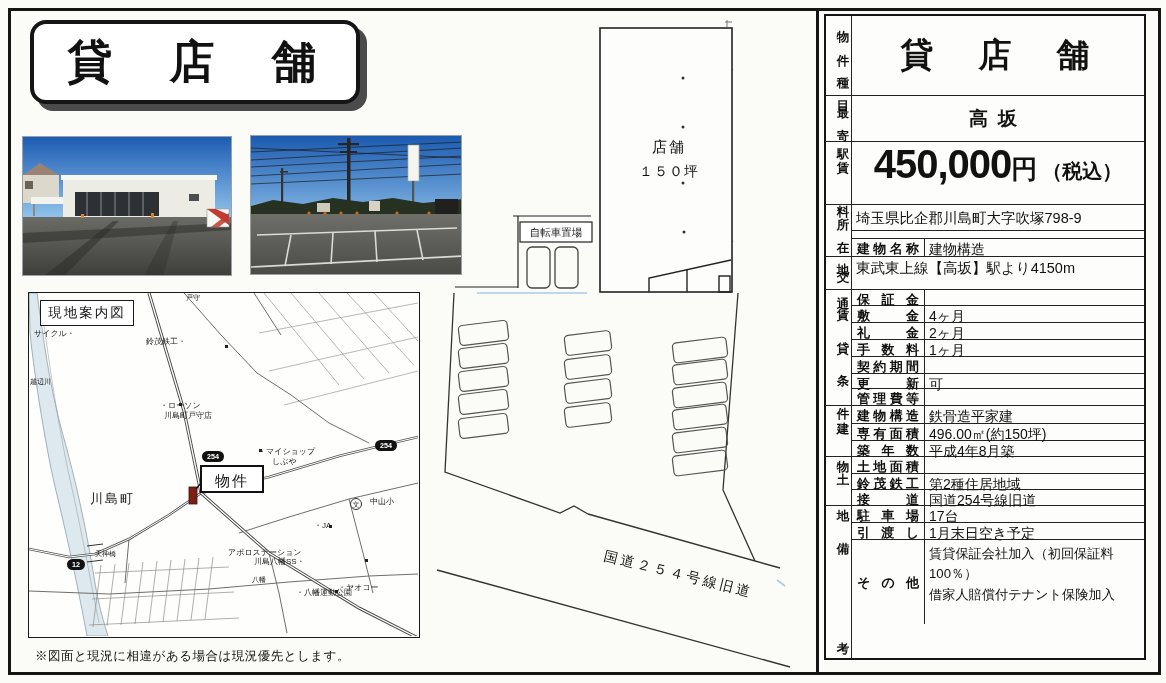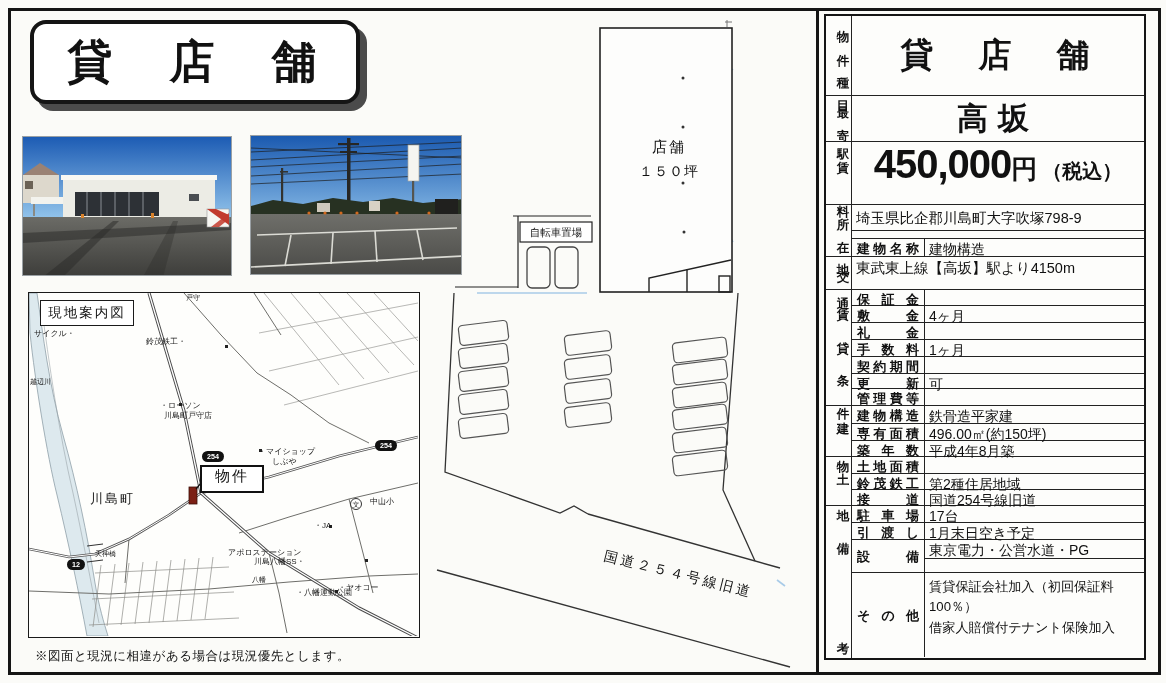--- a/index.html
+++ b/index.html
@@ -36,21 +36,21 @@
   .map-box { left:28px; top:292px; width:392px; height:346px; background:#fefefc; border:1.5px solid #1a1a1a; }
   .map-title {
     left:40px; top:300px; width:94px; height:26px; background:#fff; border:1.5px solid #1a1a1a;
     display:flex; align-items:center; justify-content:center; font-size:13.5px; letter-spacing:2px;
   }
   .maplabel { position:absolute; font-size:8px; line-height:1.1; white-space:nowrap; color:#1a1a1a; }
   .maplabel.big { font-size:13px; letter-spacing:2px; }
   .maplabel.tiny { font-size:7px; }
   .callout {
     left:200px; top:465px; width:64px; height:28px; background:#fff; border:2px solid #111;
-    display:flex; align-items:flex-start; justify-content:center; font-size:15px; letter-spacing:2px;
+    display:flex; align-items:flex-end; justify-content:center; font-size:15px; letter-spacing:2px;
   }
 
   .footnote { left:35px; top:648px; font-size:12.5px; letter-spacing:0.5px; }
 
   
   .plan { left:425px; top:8px; width:392px; height:667px; }
 
   
   .spec-table {
     left:824px; top:14px; width:322px; height:646px;
@@ -69,21 +69,21 @@
   .row { display:flex; border-bottom:1px solid #222; }
   .row:last-child { border-bottom:none; }
   .klabel {
     width:73px; border-right:1px solid #222; font-size:13px; font-weight:600;
     padding:1px 5px 0; text-align:justify; text-align-last:justify;
   }
   .kcenter { display:flex; flex-direction:column; justify-content:center; }
   .val { flex:1; padding:2px 4px 0; font-size:14px; white-space:nowrap; }
   .bigval { flex:1; display:flex; align-items:center; justify-content:center; }
   .head-type  { font-size:33px; font-weight:900; letter-spacing:6px; }
-  .head-station { font-size:31px; font-weight:900; letter-spacing:10px; }
+  .head-station { font-size:19px; font-weight:900; letter-spacing:10px; }
   .rentline { display:flex; align-items:baseline; justify-content:center; }
   .rent-amount { font-size:40px; font-weight:800; letter-spacing:-1px; }
   .rent-unit { font-size:26px; font-weight:800; }
   .rent-tax { font-size:20px; font-weight:700; margin-left:5px; }
   .other-lines { flex:1; padding:4px 4px 0; font-size:13.2px; line-height:1.55; }
 </style>
 </head>
 <body>
 
 <div class="abs outer-frame"></div>
@@ -418,20 +418,21 @@
       <div class="row" style="height:16px">
           <div class="klabel">保証金</div>
           <div class="val"></div>
         </div>
       <div class="row" style="height:17px">
           <div class="klabel">敷金</div>
           <div class="val">4ヶ月</div>
         </div>
       <div class="row" style="height:17px">
           <div class="klabel">礼金</div>
+          <div class="val">2ヶ月</div>
         </div>
       <div class="row" style="height:17px">
           <div class="klabel">手数料</div>
           <div class="val">1ヶ月</div>
         </div>
       <div class="row" style="height:17px">
           <div class="klabel">契約期間</div>
         </div>
       <div class="row" style="height:15px">
           <div class="klabel">更新</div>
@@ -484,29 +485,20 @@
     <div class="vlabel" style="padding:26px 0">備考</div>
     <div class="rows">
       <div class="row" style="height:17px">
           <div class="klabel">駐車場</div>
           <div class="val">17台</div>
         </div>
       <div class="row" style="height:17px">
           <div class="klabel">引渡し</div>
           <div class="val">1月末日空き予定</div>
         </div>
-      <div class="row" style="height:33px">
-        <div class="klabel kcenter">設備</div>
-        <div class="rows">
-          <div class="row" style="height:19px">
-              <div class="val">東京電力・公営水道・PG</div>
-            </div>
-          <div class="row" style="height:13px"></div>
-        </div>
-      </div>
       <div class="row" style="height:84px">
         <div class="klabel kcenter">その他</div>
         <div class="other-lines">
           <div>賃貸保証会社加入（初回保証料100％）</div>
           <div>借家人賠償付テナント保険加入</div>
         </div>
       </div>
     </div>
   </div>
 

